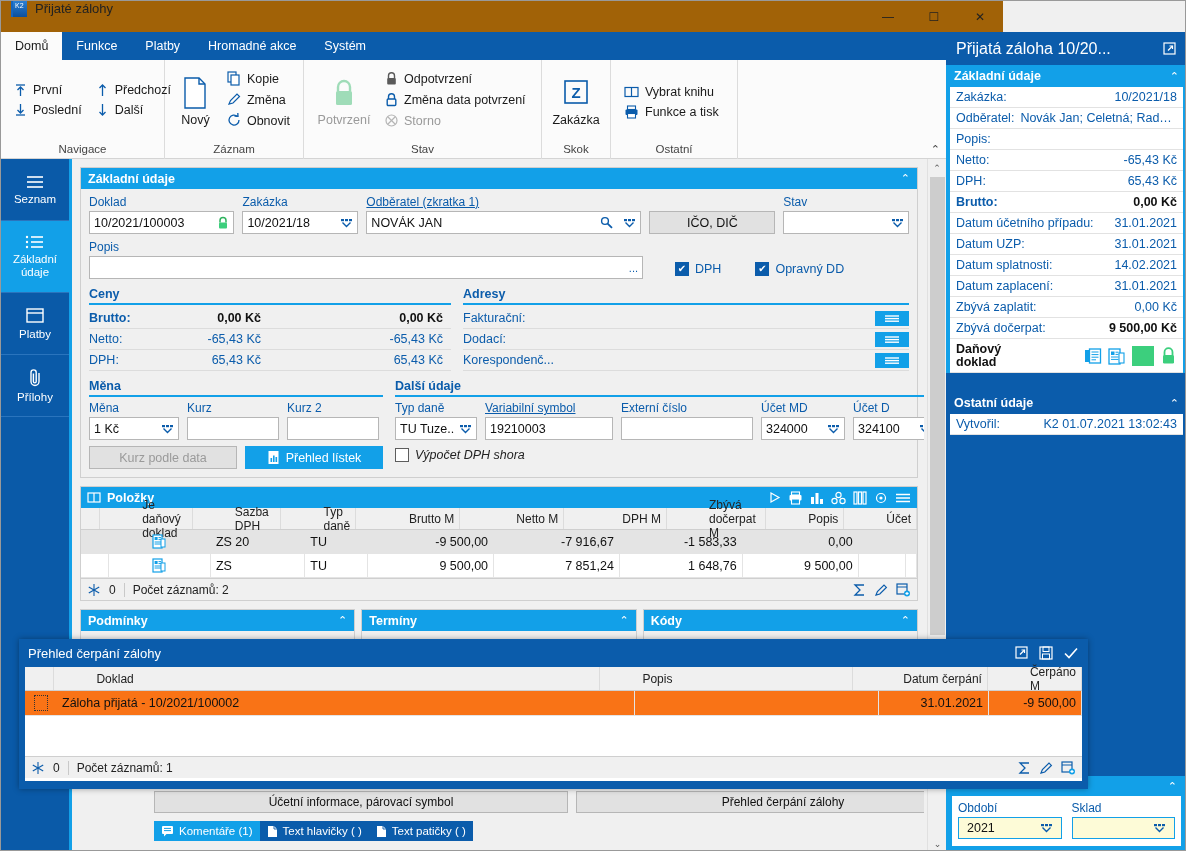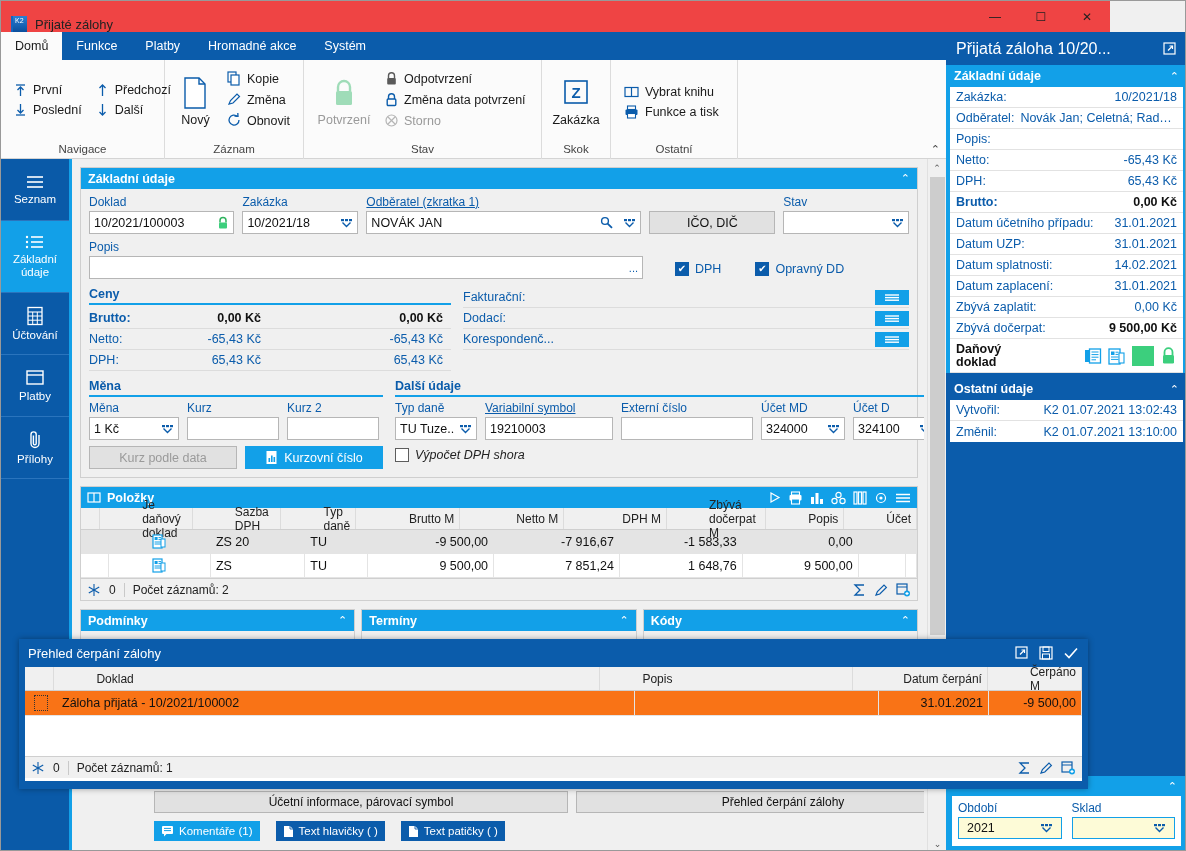--- a/index.html
+++ b/index.html
@@ -14,22 +14,22 @@
   .app {
     position: relative;
     width: 1186px; height: 851px;
     background: #f0f0f0;
     border: 1px solid #999;
     overflow: hidden;
   }
 
   
   .titlebar {
-    position: absolute; left: 0; top: 0; width: 1109px; height: 31px;
-    background: #ef4444; display: flex; align-items: flex-end;
+    position: absolute; left: 0; top: 0; width: 1002px; height: 31px;
+    background: #a16207; display: flex; align-items: flex-start;
   }
   .tb-icon {
     width: 16px; height: 16px; margin-left: 10px; margin-right: 8px;
     background: linear-gradient(180deg,#2a7fd4,#0b4f9c);
     border-left: 2px solid #1565c0;
     position: relative; flex: none;
   }
   .tb-icon::after {
     content: "K2"; position: absolute; left: 2px; top: 1px;
     font-size: 7px; color: #fff; font-family: "Liberation Sans", sans-serif;
@@ -512,33 +512,20 @@
         <svg width="22" height="16" viewBox="0 0 22 16">
             <circle cx="3" cy="3" r="1.2" fill="#fff"></circle>
             <line x1="7" y1="3" x2="19" y2="3" stroke="#fff" stroke-width="1.6"></line>
             <circle cx="3" cy="8" r="1.2" fill="#fff"></circle>
             <line x1="7" y1="8" x2="19" y2="8" stroke="#fff" stroke-width="1.6"></line>
             <circle cx="3" cy="13" r="1.2" fill="#fff"></circle>
             <line x1="7" y1="13" x2="19" y2="13" stroke="#fff" stroke-width="1.6"></line>
           </svg>
       </span>
       <span>Základní údaje</span>
-    </div>
-    <div class="nav-item">
-      <span class="ico">
-        <svg width="18" height="20" viewBox="0 0 18 20">
-            <rect x="2" y="1.5" width="14" height="17" fill="none" stroke="#fff" stroke-width="1.3"></rect>
-            <line x1="2" y1="6" x2="16" y2="6" stroke="#fff" stroke-width="1.1"></line>
-            <line x1="6.7" y1="6" x2="6.7" y2="18.5" stroke="#fff" stroke-width="1"></line>
-            <line x1="11.3" y1="6" x2="11.3" y2="18.5" stroke="#fff" stroke-width="1"></line>
-            <line x1="2" y1="10" x2="16" y2="10" stroke="#fff" stroke-width="1"></line>
-            <line x1="2" y1="14.2" x2="16" y2="14.2" stroke="#fff" stroke-width="1"></line>
-          </svg>
-      </span>
-      <span>Účtování</span>
     </div>
     <div class="nav-item">
       <span class="ico">
         <svg width="22" height="18" viewBox="0 0 22 18">
             <rect x="3" y="2" width="16" height="13" fill="none" stroke="#fff" stroke-width="1.4"></rect>
             <line x1="3" y1="6" x2="19" y2="6" stroke="#fff" stroke-width="1.4"></line>
           </svg>
       </span>
       <span>Platby</span>
     </div>
@@ -661,20 +648,21 @@
                 <span class="v" style="flex:0 0 108px">-65,43 Kč</span>
                 <span class="v">-65,43 Kč</span>
               </div>
               <div class="kv-row">
                 <span class="k">DPH:</span>
                 <span class="v" style="flex:0 0 108px">65,43 Kč</span>
                 <span class="v">65,43 Kč</span>
               </div>
             </div>
             <div style="flex:1">
+              <div class="sec-title">Adresy</div>
               <div class="addr-row">
                 <span>Fakturační:</span>
                 <span class="addr-btn">
                   <svg width="18" height="9" viewBox="0 0 18 9">
                       <line x1="2" y1="2" x2="16" y2="2" stroke="#fff" stroke-width="1.4"></line>
                       <line x1="2" y1="4.6" x2="16" y2="4.6" stroke="#fff" stroke-width="1.4"></line>
                       <line x1="2" y1="7.2" x2="16" y2="7.2" stroke="#fff" stroke-width="1.4"></line>
                     </svg>
                 </span>
               </div>
@@ -736,21 +724,21 @@
                 <div class="btn-gray disabled" style="width:148px">Kurz podle data</div>
                 <div class="btn-cyan" style="width:138px">
                   <span class="ico">
                     <svg width="13" height="15" viewBox="0 0 13 15">
                         <rect x="1.5" y="1" width="10" height="13" fill="#fff"></rect>
                         <rect x="3.5" y="8" width="1.6" height="4" fill="#12a0e8"></rect>
                         <rect x="6" y="5.5" width="1.6" height="6.5" fill="#12a0e8"></rect>
                         <rect x="8.5" y="7" width="1.6" height="5" fill="#12a0e8"></rect>
                       </svg>
                   </span>
-                  <span>Kurzovní číslo</span>
+                  <span>Přehled lístek</span>
                 </div>
               </div>
             </div>
 
             <div style="flex:1">
               <div class="sec-title">Další údaje</div>
               <div style="display:flex; gap:8px; margin-top:4px;">
                 <div style="width:82px">
                   <div class="fld-label">Typ daně</div>
                   <div class="inp">
@@ -998,21 +986,21 @@
           </div>
           <div style="height:60px"></div>
         </div>
       </div>
 
       <div style="display:flex; gap:8px; position:absolute; left:82px; top:632px; width:836px;">
         <div class="wbtn" style="flex:1">Účetní informace, párovací symbol</div>
         <div class="wbtn" style="flex:1">Přehled čerpání zálohy</div>
       </div>
 
-      <div style="display:flex; gap:16px; position:absolute; left:82px; top:662px;">
+      <div style="display:flex; gap:0; position:absolute; left:82px; top:662px;">
         <div class="tagbtn active">
           <span class="ico">
             <svg width="13" height="12" viewBox="0 0 13 12">
                 <rect x="1" y="1" width="11" height="8" rx="1" fill="#fff"></rect>
                 <polygon points="3,9 3,11.5 5.5,9" fill="#fff"></polygon>
                 <line x1="3" y1="3.4" x2="10" y2="3.4" stroke="#12a0e8" stroke-width="1"></line>
                 <line x1="3" y1="5.6" x2="10" y2="5.6" stroke="#12a0e8" stroke-width="1"></line>
               </svg>
           </span>
           <span>Komentáře (1)</span>
@@ -1140,33 +1128,29 @@
               <svg width="17" height="19" viewBox="0 0 17 19">
                   <path d="M4.5 9 v-2.8 a4 4 0 0 1 8 0 V9" fill="none" stroke="#3ccf7d" stroke-width="1.8"></path>
                   <rect x="3" y="9" width="11" height="8.5" rx="1.3" fill="#3ccf7d"></rect>
                 </svg>
             </span>
           </span>
         </div>
       </div>
     </div>
 
-    <div style="margin-top:5px">
+    <div style="margin-top:19px">
       <div class="rp-section-head" style="background:#0b5cab">
         <span>Ostatní údaje</span>
         <span class="chev">⌃</span>
       </div>
       <div class="rp-body" style="background:#fff">
         <div class="rp-row">
           <span>Vytvořil:</span>
           <span class="v">K2 01.07.2021 13:02:43</span>
-        </div>
-        <div class="rp-row" style="border-bottom:none">
-          <span>Změnil:</span>
-          <span class="v">K2 01.07.2021 13:10:00</span>
         </div>
       </div>
     </div>
 
     <div class="bottom-right">
       <div class="br-chev">⌃</div>
       <div class="br-body">
         <div class="br-fld">
           <div class="fld-label">Období</div>
           <div class="br-inp">

